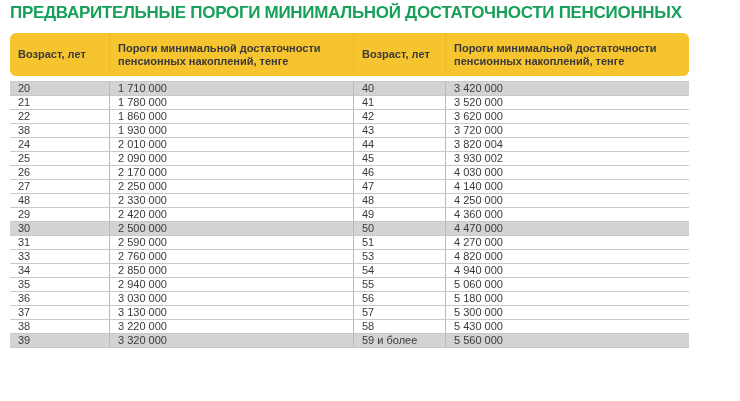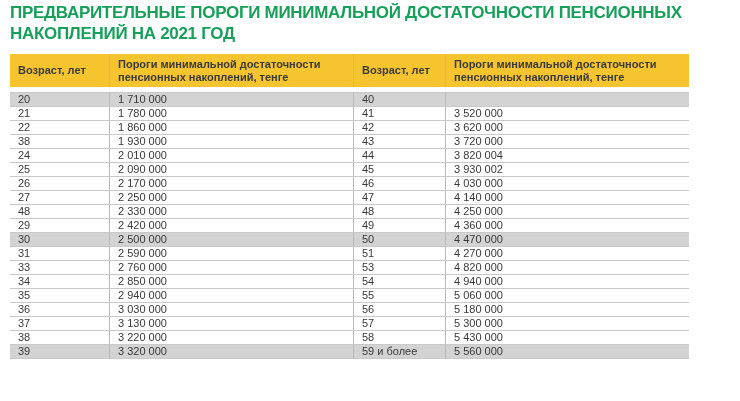--- a/index.html
+++ b/index.html
@@ -29,22 +29,23 @@
   .table-wrap {
     margin-top: 10px;
     width: 679px;
   }
   .thead, .trow {
     display: grid;
     grid-template-columns: 100px 244px 92px 243px;
   }
   .thead {
     background: var(--header-yellow, #F5C42F);
-    height: 33px;
+    height: 43px;
     margin-bottom: 5px;
+    border-radius: 6px;
   }
   .thead .cell {
     display: flex;
     align-items: center;
     font-weight: bold;
     font-size: 11px;
     line-height: 13px;
     color: #3A3A3A;
     padding: 0 10px 0 8px;
     box-sizing: border-box;
@@ -71,35 +72,35 @@
     white-space: nowrap;
     overflow: hidden;
   }
 </style>
 </head>
 <body>
 
 <div class="page">
   <div class="title">
     <div>ПРЕДВАРИТЕЛЬНЫЕ ПОРОГИ МИНИМАЛЬНОЙ ДОСТАТОЧНОСТИ ПЕНСИОННЫХ</div>
-    <div>НАКОПЛЕНИЙ НА 2021 ГОД</div>
   </div>
 
   <div class="table-wrap">
     <div class="thead">
       <div class="cell c0">Возраст, лет</div>
       <div class="cell c1">Пороги минимальной достаточности пенсионных накоплений, тенге</div>
       <div class="cell c2">Возраст, лет</div>
       <div class="cell c3">Пороги минимальной достаточности пенсионных накоплений, тенге</div>
     </div>
     <div class="tbody">
         <div class="trow hl">
           <div class="cell c0">20</div>
           <div class="cell c1">1 710 000</div>
           <div class="cell c2">40</div>
+          <div class="cell c3">3 420 000</div>
         </div>
         <div class="trow">
           <div class="cell c0">21</div>
           <div class="cell c1">1 780 000</div>
           <div class="cell c2">41</div>
           <div class="cell c3">3 520 000</div>
         </div>
         <div class="trow">
           <div class="cell c0">22</div>
           <div class="cell c1">1 860 000</div>

